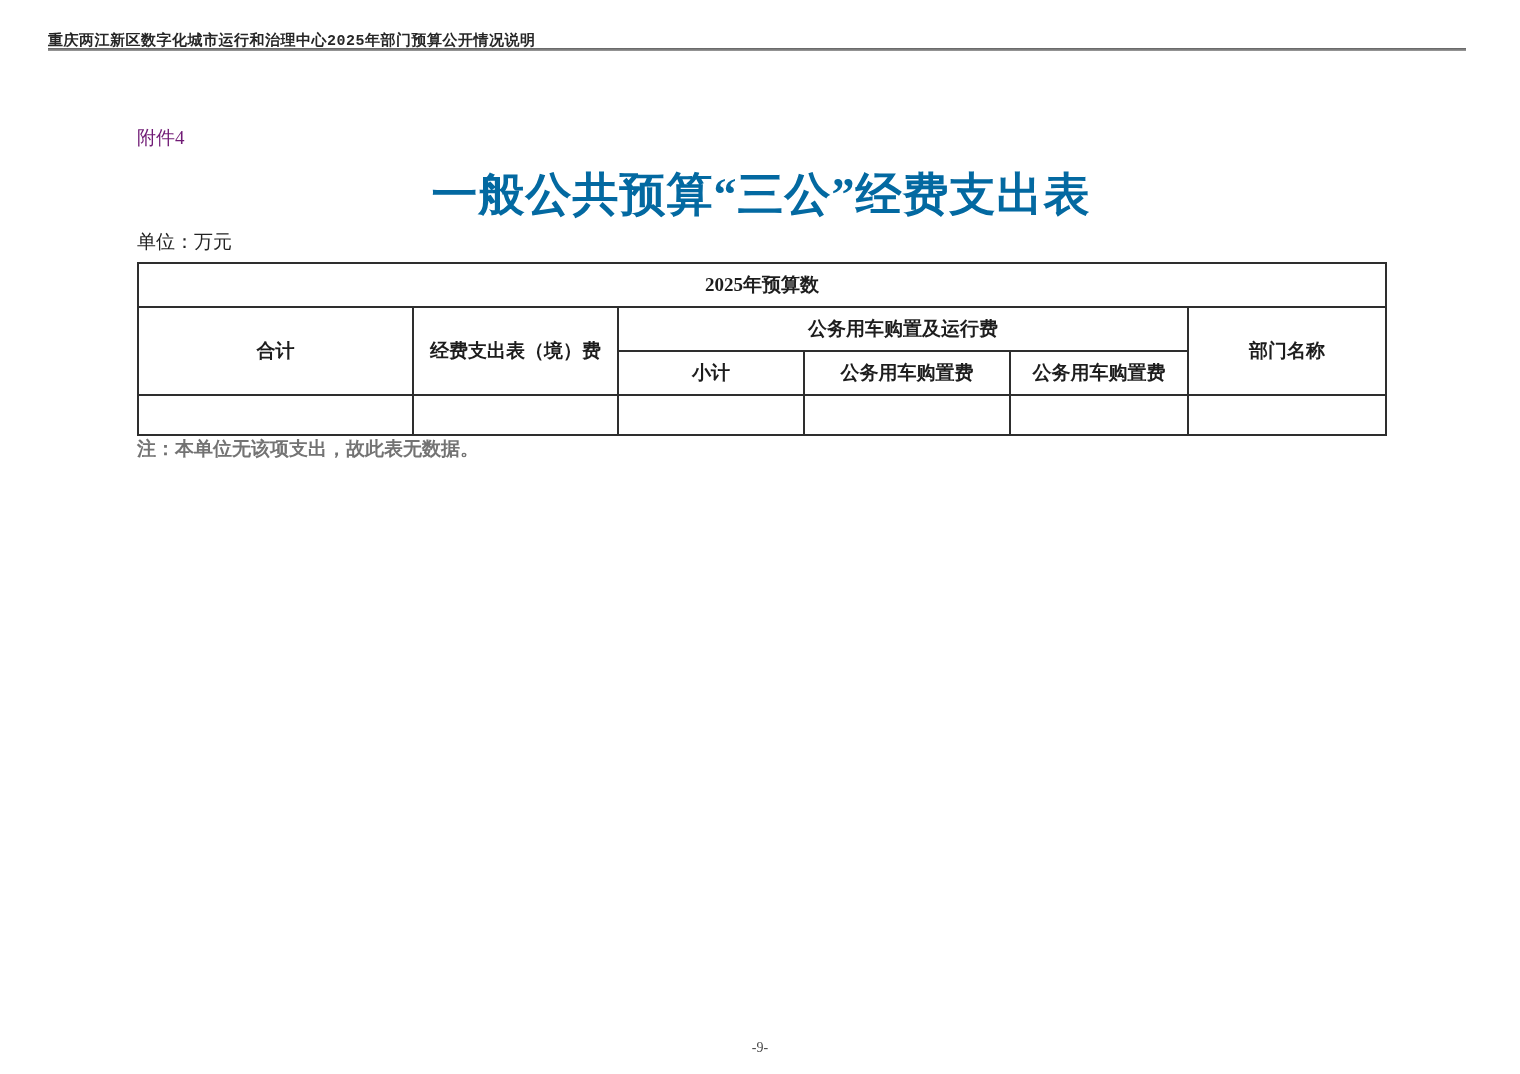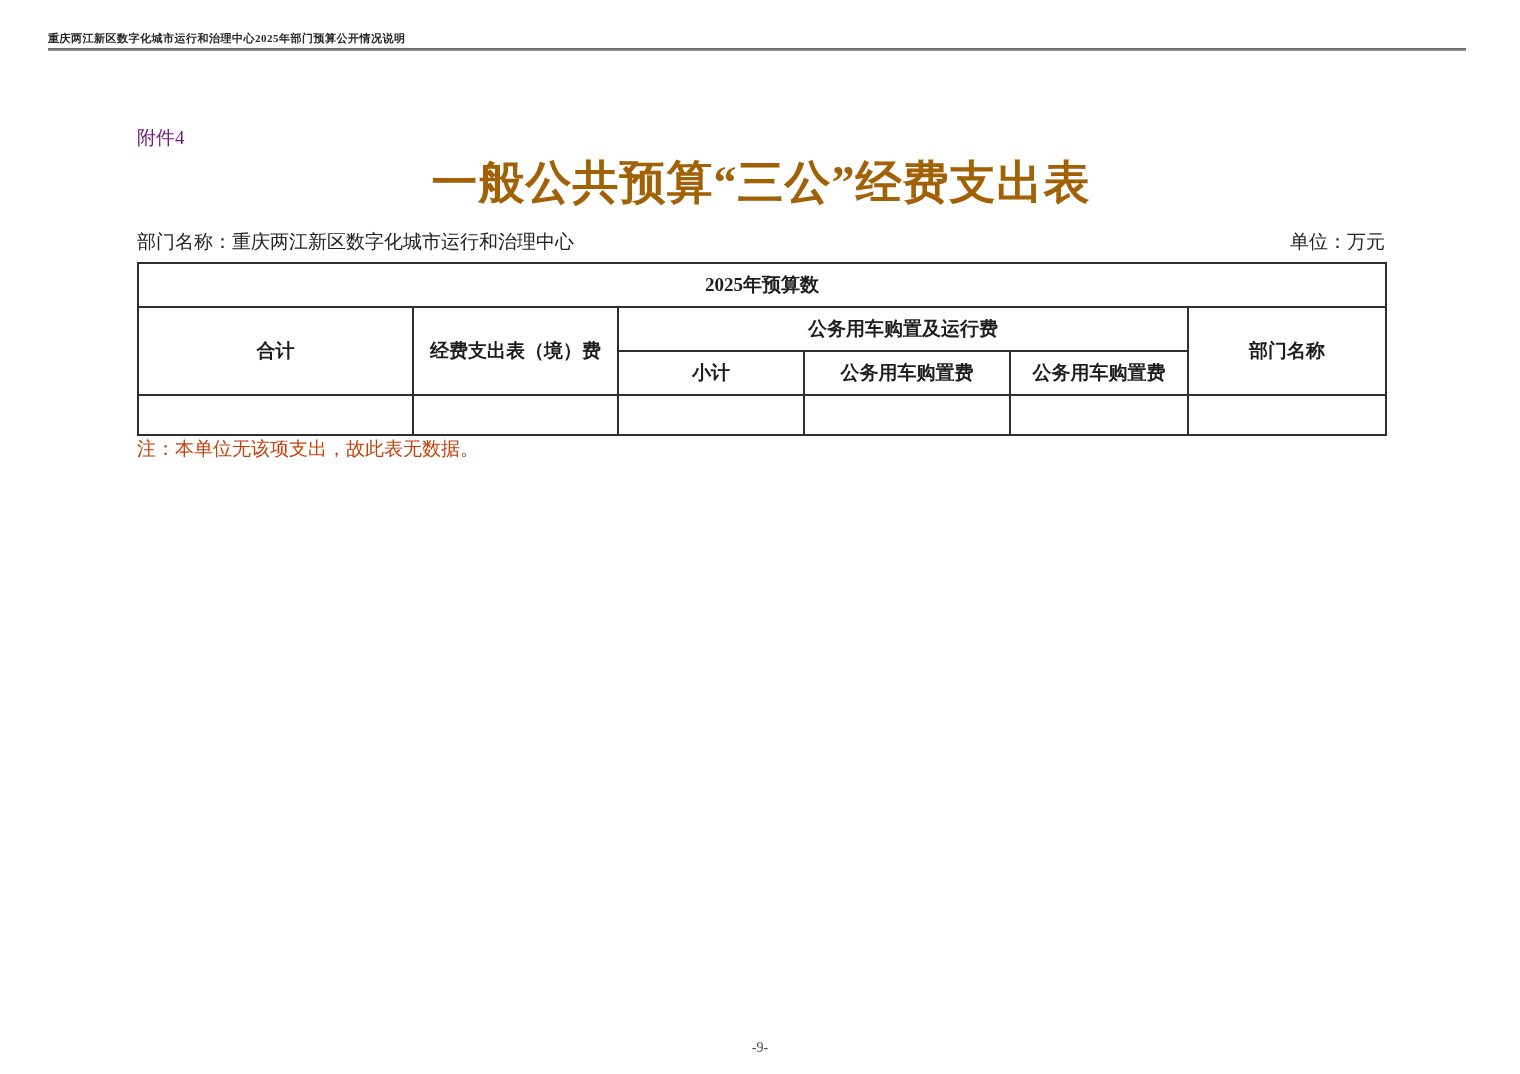--- a/index.html
+++ b/index.html
@@ -3,68 +3,67 @@
 <meta charset="utf-8">
 <style>
   * { margin:0; padding:0; box-sizing:border-box; }
   html, body { background:#ffffff; }
   body {
     width:1520px; height:1074px; position:relative; overflow:hidden;
     font-family:"Liberation Serif","DejaVu Serif",serif; color:#1c1c1c;
   }
   .doc-header {
     position:absolute; left:48px; top:31px;
-    font-size:11px; letter-spacing:0.5px; color:#262626; font-weight:bold;
+    font-size:15px; letter-spacing:0.5px; color:#262626; font-weight:bold;font-family:Liberation Mono, monospace;
   }
   .doc-header-rule {
     position:absolute; left:48px; top:48px; width:1418px; height:3px;
     background:linear-gradient(#606060,#9d9d9d);
   }
   .attachment { position:absolute; left:137px; top:125px; font-size:19px; color:#701a75; }
   .title {
-    position:absolute; left:137px; top:152px; width:1248px;
-    text-align:center; font-size:46px; font-weight:bold; letter-spacing:1px; color:#a16207;
+    position:absolute; left:137px; top:164px; width:1248px;
+    text-align:center; font-size:46px; font-weight:bold; letter-spacing:1px; color:#0369a1;
   }
   .meta-row {
     position:absolute; left:137px; top:229px; width:1248px;
     display:flex; justify-content:space-between; font-size:19px; color:#222;
   }
   table.budget {
     position:absolute; left:137px; top:262px; width:1248px;
     border-collapse:collapse; table-layout:fixed;
   }
   table.budget th, table.budget td {
     border:2px solid #2e2e2e; text-align:center; vertical-align:middle;
     font-size:19px; font-weight:bold; color:#1d1d1d; padding:8px;
   }
   tr.r-year { height:38px; }
   tr.r-group { height:42px; }
   tr.r-sub { height:37px; }
   tr.r-data { height:40px; }
   .note {
     position:absolute; left:137px; top:436px;
-    font-size:19px; font-weight:normal; color:#c2410c;
+    font-size:19px; font-weight:bold; color:#737373;
   }
   .page-number {
     position:absolute; left:0; right:0; top:1040px;
     text-align:center; font-size:14px; color:#4a4a4a;
   }
 </style>
 </head>
 <body>
 
 <div class="doc-header">重庆两江新区数字化城市运行和治理中心2025年部门预算公开情况说明</div>
 <div class="doc-header-rule"></div>
 
 <div class="attachment">附件4</div>
 
 <div class="title">一般公共预算“三公”经费支出表</div>
 
 <div class="meta-row">
-  <span>部门名称：重庆两江新区数字化城市运行和治理中心</span>
   <span>单位：万元</span>
 </div>
 
 <table class="budget">
   <colgroup>
     <col style="width:275px">
     <col style="width:205px">
     <col style="width:186px">
     <col style="width:206px">
     <col style="width:178px">

